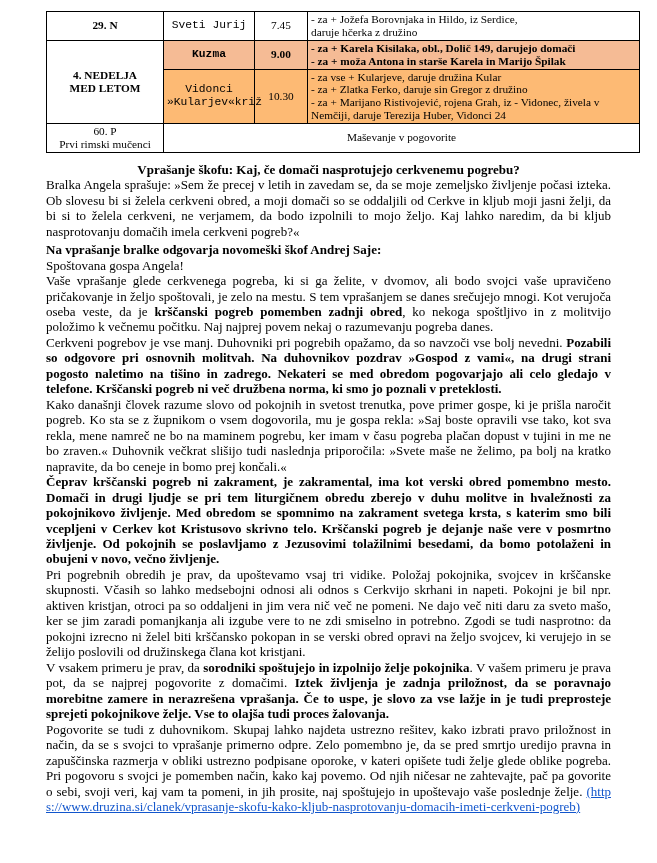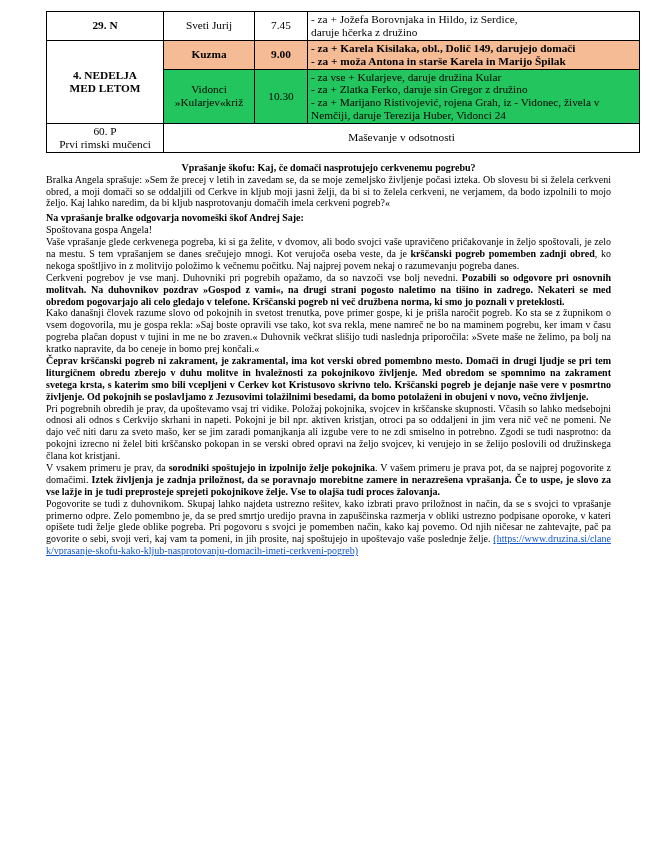--- a/index.html
+++ b/index.html
@@ -36,27 +36,27 @@
     margin-top: 11px;
   }
   table.sched td {
     border: 1px solid #000000;
     vertical-align: middle;
     padding: 1px 3px;
     font-size: 11.3px;
     line-height: 1.14;
   }
   .col-day   { width: 110px; text-align: center; }
-  .col-place { width: 84px;  text-align: center; }
+  .col-place { width: 84px;  text-align: center; font-family: Liberation Mono, monospace; }
   .col-time  { width: 46px;  text-align: center; }
   .col-int   { width: 325px; text-align: left; }
 
   .cell-white  { background: #ffffff; }
   .cell-orange { background: #f5bb95; }
-  .cell-blue   { background: #22c55e; }
+  .cell-blue   { background: #fdba74; }
 
   .bold { font-weight: bold; }
 
   .daycell {
     font-weight: bold;
     line-height: 1.9;
   }
   .daycell .dline { display: block; }
 
   .intent-line { display: block; }
@@ -66,21 +66,21 @@
   .row-foot td {
     text-align: center;
   }
   .foot-left { line-height: 1.16; }
 
   
   .article {
     margin: 9px 46px 10px 46px;
     width: 565px;
     text-align: justify;
-    font-size: 10px;
+    font-size: 13px;
     line-height: 1.19;
   }
   .article p { margin: 0; }
   .q-title {
     text-align: center;
     font-weight: bold;
     margin-bottom: 0;
   }
   .center-bold {
     font-weight: bold;
@@ -150,21 +150,21 @@
             <span class="intent-line">- za + Marijano Ristivojević, rojena Grah, iz - Vidonec, živela v Nemčiji, daruje Terezija Huber, Vidonci 24</span>
           </td>
         </tr>
 
         <tr class="row-foot">
           <td class="col-day cell-white foot-left">
             <span class="intent-line">60. P</span>
             <span class="intent-line">Prvi rimski mučenci</span>
           </td>
           <td class="cell-white" colspan="3">
-            <span>Maševanje v odsotnosti</span>
+            <span>Maševanje v pogovorite</span>
           </td>
         </tr>
       </tbody>
     </table>
   </div>
 
   <div class="article">
 
     <p class="q-title">Vprašanje škofu: Kaj, če domači nasprotujejo cerkvenemu pogrebu?</p>
 

